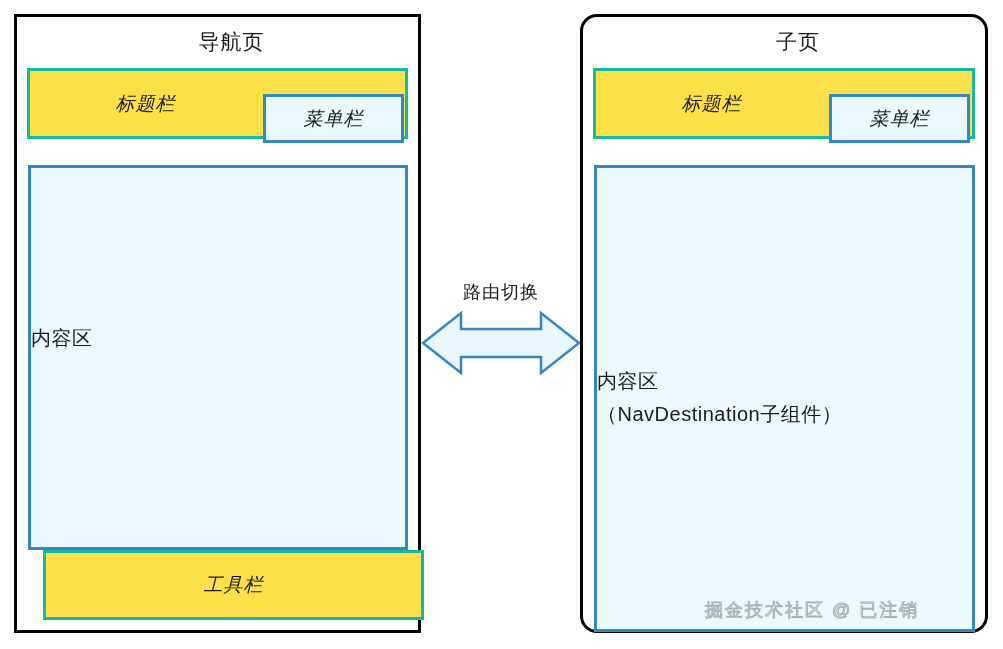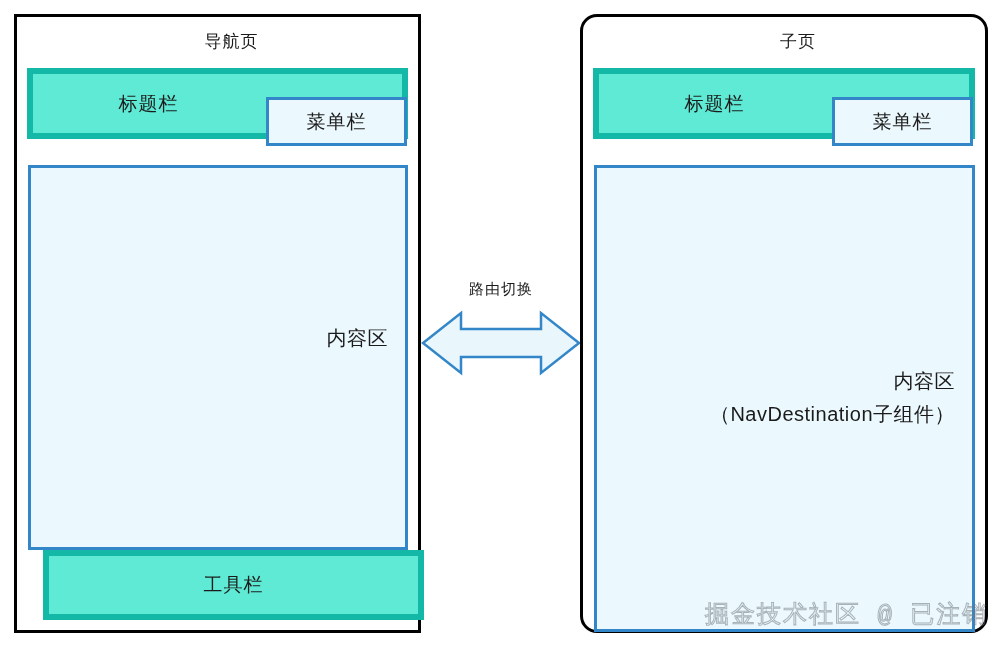--- a/index.html
+++ b/index.html
@@ -29,33 +29,34 @@
   }
   #panel-left  { left: 14px;  top: 14px; width: 407px; height: 619px; }
   #panel-right { left: 580px; top: 14px; width: 408px; height: 619px; border-radius: 17px; }
 
   .panel-title {
     position: absolute;
     left: 0;
     right: 0;
     top: 11px;
     text-align: center;
-    font-size: 17px;
+    font-size: 21px;
     color: #1b1b1b;
     letter-spacing: 1px;
     line-height: 28px;
     padding-left: 28px;
   }
 
   
   .bar-yellow {
     position: absolute;
     box-sizing: border-box;
-    border: 6px solid #14b8a6;
-    background: #5eead4;
+    border: 3px solid #14b8a6;
+    background: #fde047;
+    font-style: italic;
   }
   .bar-blue-fill {
     position: absolute;
     box-sizing: border-box;
     border: 3px solid #3387c9;
     background: #ebf8fd;
     margin-top: 12px;
   }
 
   
@@ -84,22 +85,22 @@
   
   .titlebar-label { left: 0; width: 231px; }
   
   .menubar-label  { left: 0; right: 0; }
   
   .toolbar-label  { left: 0; right: 0; }
 
   .content-label {
     position: absolute;
     left: 0;
-    right: 17px;
-    text-align: right;
+    right: 4px;
+    text-align: left;
     font-size: 20px;
     color: #1b1b1b;
     line-height: 33px;
     letter-spacing: 0.5px;
   }
   #content-left .content-label  { top: 154px; }
   #content-right .content-label { top: 197px; }
 
   
   #arrow-group {
@@ -108,42 +109,42 @@
     top: 280px;
     width: 160px;
     height: 100px;
   }
   #arrow-label {
     position: absolute;
     left: 0;
     right: 0;
     top: 0;
     text-align: center;
-    font-size: 15px;
+    font-size: 18px;
     color: #1b1b1b;
     letter-spacing: 1px;
   }
   #arrow-svg {
     position: absolute;
     left: 0;
     top: 27px;
   }
 
   
   #watermark {
     position: absolute;
     left: 705px;
     top: 598px;
-    font-size: 24px;
+    font-size: 18px;
     letter-spacing: 2px;
     color: rgba(255,255,255,0.0);
     -webkit-text-stroke: 1px rgba(110,118,128,0.55);
     white-space: nowrap;
     pointer-events: none;
-    font-family: Liberation Mono, monospace;
+    font-family: Liberation Sans, sans-serif;
   }
 </style>
 </head>
 <body>
 
 <div id="canvas">
 
   <div class="panel" id="panel-left">
 
     <div class="panel-title">导航页</div>

